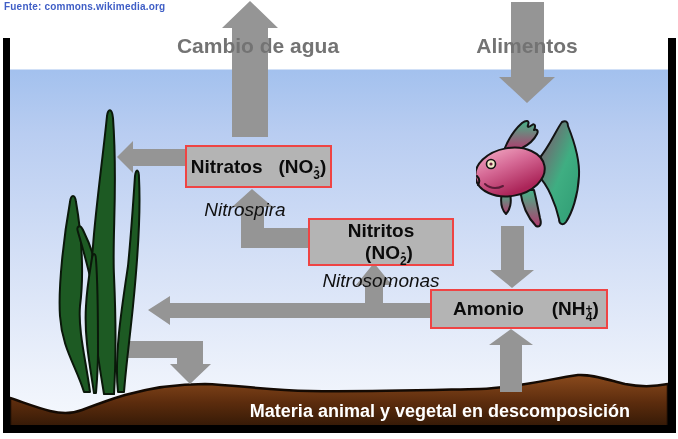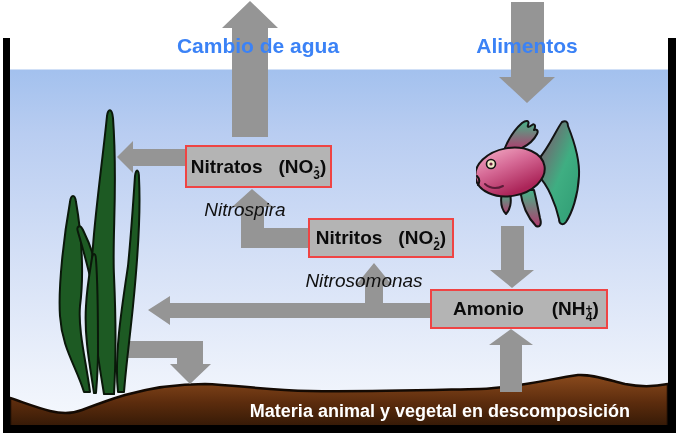--- a/index.html
+++ b/index.html
@@ -7,45 +7,46 @@
          font-family:"Liberation Sans",sans-serif;}
   .credit{position:absolute;left:4px;top:1px;font-size:10px;font-weight:bold;color:#3f5ec6;
           letter-spacing:.2px;z-index:8;}
   .tank-water{position:absolute;left:10px;top:38px;width:658px;height:387px;z-index:1;
           background:linear-gradient(180deg,#ffffff 0px,#ffffff 31px,#a3c1ee 32px,#b9cdf1 25%,
           #d3dff6 55%,#ecf1fb 86%,#f5f8fd 100%);}
   .border-left{position:absolute;left:3px;top:38px;width:7px;height:395px;background:#000;z-index:7;}
   .border-right{position:absolute;left:668px;top:38px;width:8px;height:395px;background:#000;z-index:7;}
   .border-bottom{position:absolute;left:3px;top:425px;width:673px;height:8px;background:#000;z-index:7;}
   .layer{position:absolute;left:0;top:0;z-index:3;}
-  .title{position:absolute;top:34px;font-size:21px;font-weight:bold;color:#3b82f6;text-align:center;z-index:6;}
+  .title{position:absolute;top:34px;font-size:21px;font-weight:bold;color:#737373;text-align:center;z-index:6;}
   #title-cambio{left:160px;width:196px;}
   #title-alimentos{left:437px;width:180px;}
   .box{position:absolute;display:flex;align-items:center;justify-content:center;background:#b4b4b4;
        border:2px solid #ef4444;box-sizing:border-box;font-weight:bold;color:#0b0b0b;z-index:5;}
   #box-nitratos{left:185px;top:145px;width:147px;height:43px;font-size:19px;}
-  #box-nitritos{left:308px;top:218px;width:146px;height:40px;font-size:19px;}
+  #box-nitritos{left:308px;top:218px;width:146px;height:48px;font-size:19px;flex-direction:column;}
   #box-amonio{left:430px;top:289px;width:178px;height:40px;font-size:19px;padding-left:14px;}
   .formula{margin-left:16px;display:inline-flex;align-items:center;white-space:nowrap;}
   #box-amonio .formula{margin-left:28px;}
   .stack{display:inline-flex;flex-direction:column;align-items:center;font-size:12px;
          line-height:8px;transform:translateY(4px);}
   .stack span{height:8px;display:block;}
   .bact{position:absolute;font-style:italic;font-size:19px;color:#101010;text-align:center;z-index:6;}
   #lbl-nitrospira{left:187px;top:199px;width:116px;}
-  #lbl-nitrosomonas{left:294px;top:270px;width:140px;}
+  #lbl-nitrosomonas{left:311px;top:270px;width:140px;}
   .ground-caption{position:absolute;left:10px;top:401px;width:620px;text-align:right;
          font-size:18px;font-weight:bold;color:#ffffff;z-index:6;}
   svg{display:block;}
 </style>
 </head>
 <body>
 
 <div id="scene">
 
+  <div class="credit">Fuente: commons.wikimedia.org</div>
 
   <div class="tank-water"></div>
   <div class="border-left"></div>
   <div class="border-right"></div>
   <div class="border-bottom"></div>
 
   <svg class="layer" style="left:10px;top:368px;z-index:2;" width="658" height="57" viewBox="0 0 658 57">
     <defs>
       <linearGradient id="soilGrad" x1="0" y1="0" x2="0" y2="1">
         <stop offset="0" stop-color="#8a4a1d"></stop>

